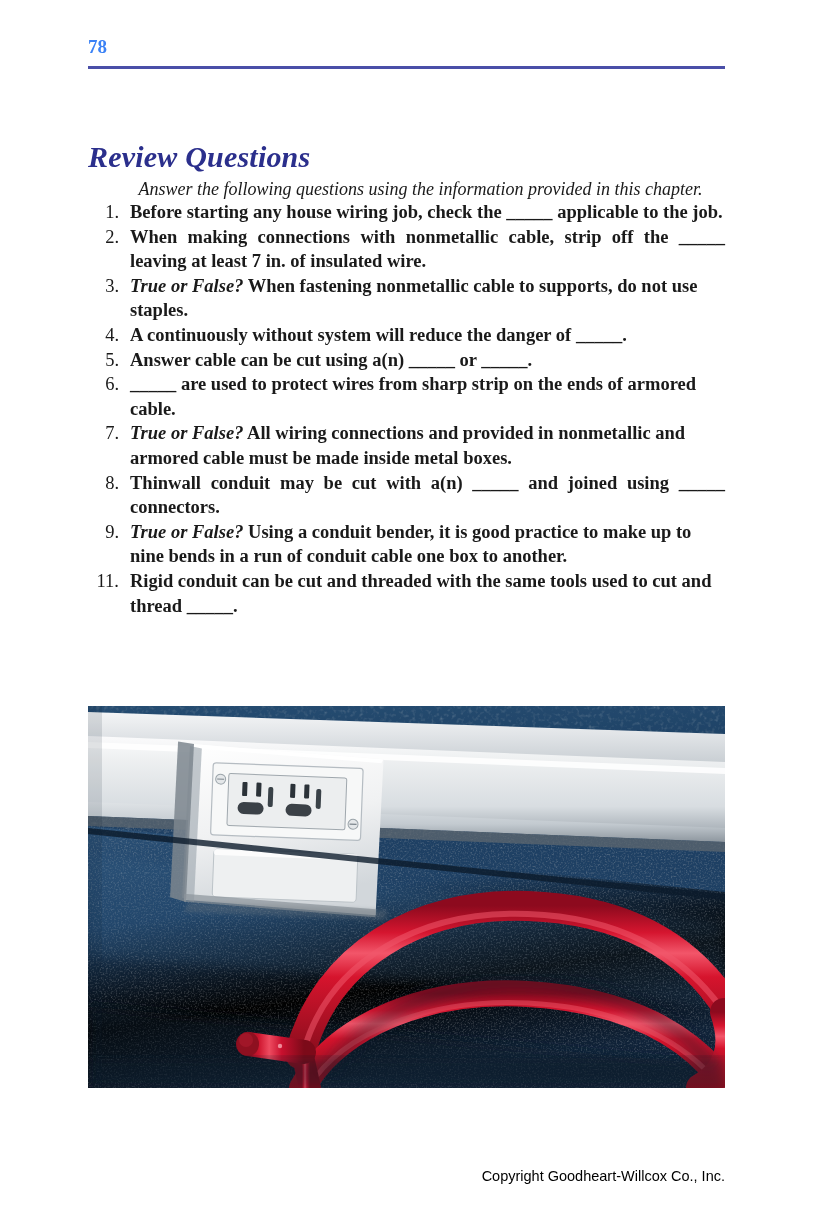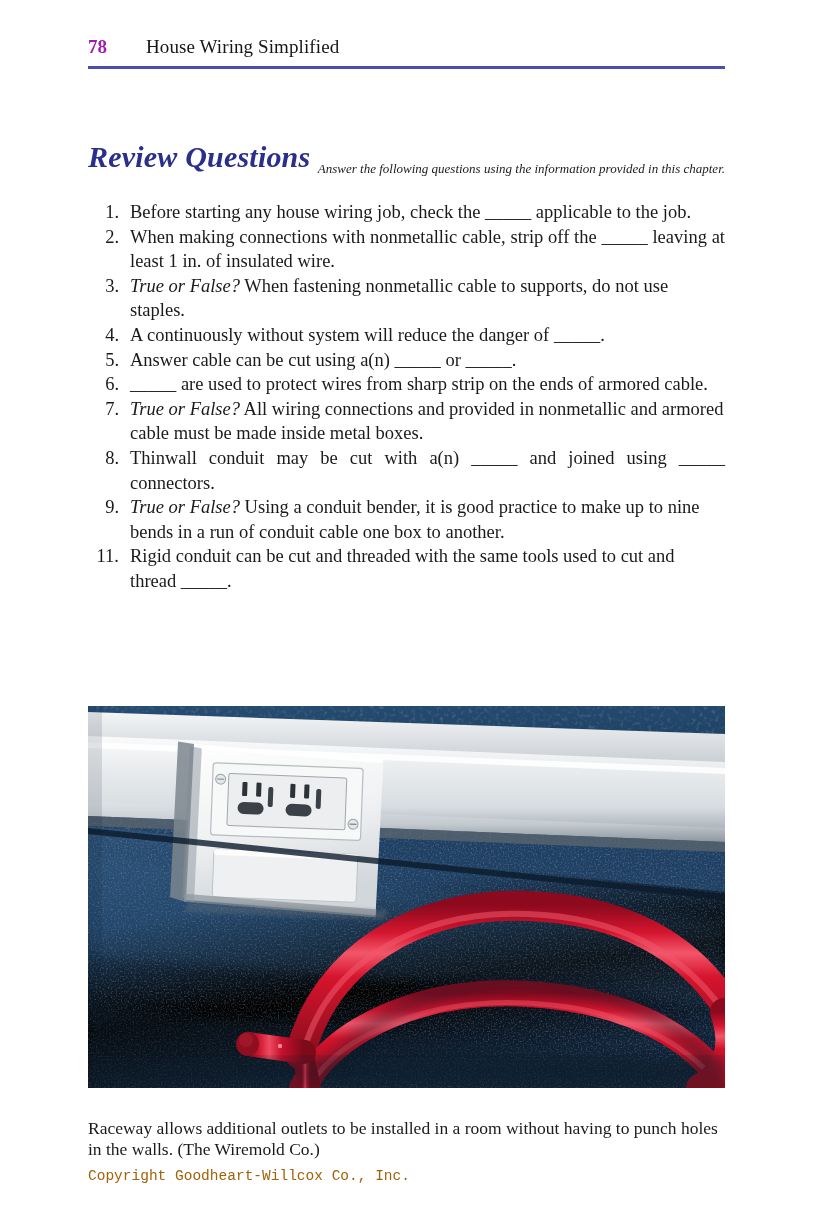--- a/index.html
+++ b/index.html
@@ -25,21 +25,21 @@
     position: absolute;
     left: 88px; top: 36px;
     width: 637px;
     display: flex;
     align-items: baseline;
   }
   .folio {
     font-family: "Liberation Serif", serif;
     font-weight: bold;
     font-size: 19px;
-    color: #a21caf;
+    color: #3b82f6;
     width: 58px;
   }
   .head-title {
     font-family: "Liberation Serif", serif;
     font-size: 19px;
     color: #161616;
     letter-spacing: 0.1px;
   }
   .head-rule {
     position: absolute;
@@ -56,28 +56,28 @@
     font-weight: bold;
     font-size: 30px;
     color: #2b2f8c;
     letter-spacing: 0.2px;
     font-style: italic;
   }
 
   
   .intro {
     position: absolute;
-    left: 88px; top: 144px;
+    left: 88px; top: 160px;
     width: 637px;
     font-family: "Liberation Serif", serif;
     font-style: italic;
-    font-size: 13px;
+    font-size: 18px;
     line-height: 23px;
     text-indent: 28px;
-    text-align: right;
+    text-align: center;
   }
 
   
   .qlist {
     position: absolute;
     left: 88px; top: 200px;
     width: 637px;
     margin: 0; padding: 0;
     list-style: none;
   }
@@ -88,21 +88,21 @@
     line-height: 24.6px;
     margin-bottom: 0px;
   }
   .qnum {
     position: absolute;
     left: 0; top: 0;
     width: 31px;
     text-align: right;
     font-size: 18.5px;
   }
-  .qtext { display: block; }
+  .qtext { display: block; font-weight: bold; }
   .justify { text-align: justify; }
   .justify > .qtext { text-align: justify; }
   .tf { font-style: italic; }
 
   
   .figure {
     position: absolute;
     left: 88px; top: 706px;
     width: 637px; height: 382px;
     overflow: hidden;
@@ -119,49 +119,48 @@
     font-size: 17.5px;
     line-height: 21.5px;
     color: #1a1a1a;
   }
 
   
   .copyright {
     position: absolute;
     left: 88px; top: 1168px;
     width: 637px;
-    text-align: left;
-    font-family: Liberation Mono, monospace;
+    text-align: right;
+    font-family: Liberation Sans, sans-serif;
     font-size: 14.5px;
-    color: #a16207;
+    color: #000000;
   }
 </style>
 </head>
 <body>
 
 <div class="page">
 
   <div class="running-head">
     <span class="folio">78</span>
-    <span class="head-title">House Wiring Simplified</span>
   </div>
   <div class="head-rule"></div>
 
   <h1 class="section-heading">Review Questions</h1>
 
   <p class="intro">Answer the following questions using the information provided in this chapter.</p>
 
   <ol class="qlist">
     <li class="qitem">
       <span class="qnum">1.</span>
       <span class="qtext"><span>Before starting any house wiring job, check the _____ applicable to the job.</span></span>
     </li>
     <li class="qitem justify">
       <span class="qnum">2.</span>
-      <span class="qtext"><span>When making connections with nonmetallic cable, strip off the _____ leaving at least 1 in. of insulated wire.</span></span>
+      <span class="qtext"><span>When making connections with nonmetallic cable, strip off the _____ leaving at least 7 in. of insulated wire.</span></span>
     </li>
     <li class="qitem">
       <span class="qnum">3.</span>
       <span class="qtext"><i class="tf">True or False?</i> <span>When fastening nonmetallic cable to supports, do not use staples.</span></span>
     </li>
     <li class="qitem justify">
       <span class="qnum">4.</span>
       <span class="qtext"><span>A continuously without system will reduce the danger of _____.</span></span>
     </li>
     <li class="qitem">
@@ -347,17 +346,16 @@
 
         <path d="M 240 366 C 280 306 360 272 450 278 C 540 284 590 316 624 360" fill="none" stroke="#0a1627" stroke-width="16" opacity="0.35" filter="url(#softblur2)"></path>
 
         <rect x="0" y="352" width="637" height="30" fill="#0b1a2c" opacity="0.35" filter="url(#softblur2)"></rect>
 
         <rect x="0" y="0" width="14" height="382" fill="#0b1a2c" opacity="0.12"></rect>
       </g>
     </svg>
   </div>
 
-  <p class="caption">Raceway allows additional outlets to be installed in a room without having to punch holes in the walls. (The Wiremold Co.)</p>
 
   <div class="copyright">Copyright Goodheart-Willcox Co., Inc.</div>
 
 </div>
 
 </body></html>

